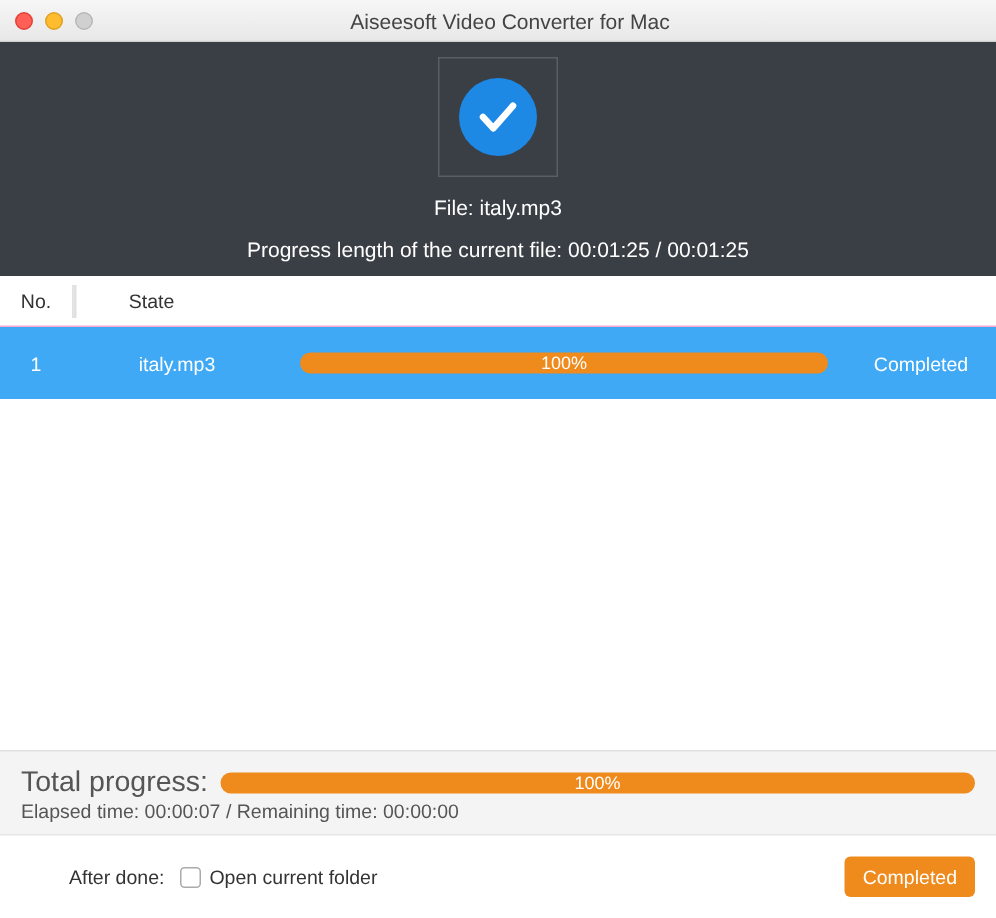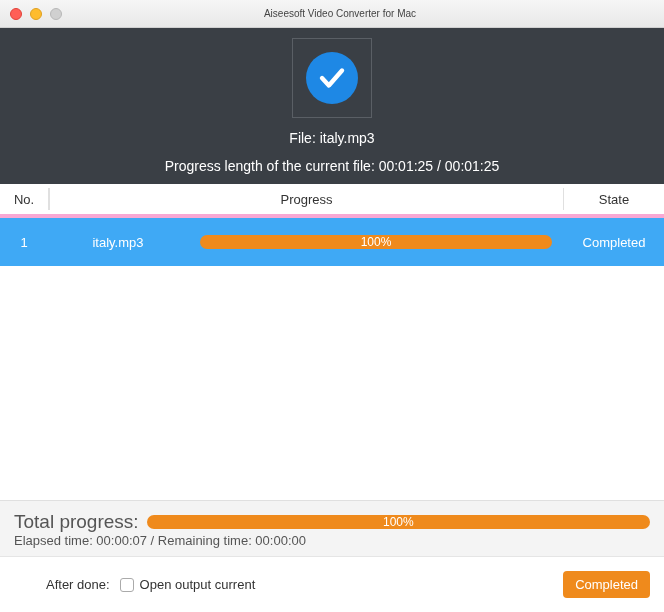--- a/index.html
+++ b/index.html
@@ -28,21 +28,21 @@
       height: 12px;
       border-radius: 50%;
     }
     .tl-close { background: #ff5f57; border: 0.5px solid #e24238; }
     .tl-min { background: #febc2e; border: 0.5px solid #e0a020; }
     .tl-max { background: #d0d0d0; border: 0.5px solid #b8b8b8; }
     .title-text {
       position: absolute;
       left: 0; right: 0;
       text-align: center;
-      font-size: 10px;
+      font-size: 14px;
       color: #444;
       pointer-events: none;
       padding-left: 16px;
     }
     .hero {
       background: #3a3f45;
       height: 156px;
       display: flex;
       flex-direction: column;
       align-items: center;
@@ -73,21 +73,21 @@
       font-weight: 500;
     }
     .hero-sub {
       font-size: 14px;
     }
     .table-head {
       display: flex;
       height: 34px;
       align-items: center;
       background: #fff;
-      border-bottom: 4px solid #f9a8d4;
+      border-bottom: 1px solid #f9a8d4;
       font-size: 13px;
       color: #333;
     }
     .col-no { width: 48px; text-align: center; }
     .col-name { width: 140px; text-align: center; }
     .col-prog { flex: 1; text-align: center; }
     .col-state { width: 100px; text-align: center; }
     .vdiv { width: 1px; height: 22px; background: #e0e0e0; }
     .table-row {
       display: flex;
@@ -211,21 +211,20 @@
       </div>
     </div>
     <div class="hero-file">File: italy.mp3</div>
     <div class="hero-sub">Progress length of the current file: 00:01:25 / 00:01:25</div>
   </div>
 
   <div class="table-head">
     <div class="col-no">No.</div>
     <div class="vdiv"></div>
     <div class="vdiv"></div>
-    <div class="col-prog">Progress</div>
     <div class="vdiv"></div>
     <div class="col-state">State</div>
   </div>
 
   <div class="table-row">
     <div class="row-no">1</div>
     <div class="row-name">italy.mp3</div>
     <div class="row-prog">
       <div class="prog-bar">
         <span>100%</span>
@@ -242,17 +241,17 @@
       <div class="total-bar">
         <span>100%</span>
       </div>
     </div>
     <div class="elapsed">Elapsed time: 00:00:07 / Remaining time: 00:00:00</div>
   </div>
 
   <div class="footer2">
     <span class="after-done">After done:</span>
     <span class="cbx"></span>
-    <span class="cbx-label">Open output current</span>
+    <span class="cbx-label">Open current folder</span>
     <button class="completed-btn">Completed</button>
   </div>
 
 </div>
 
 </body></html>

